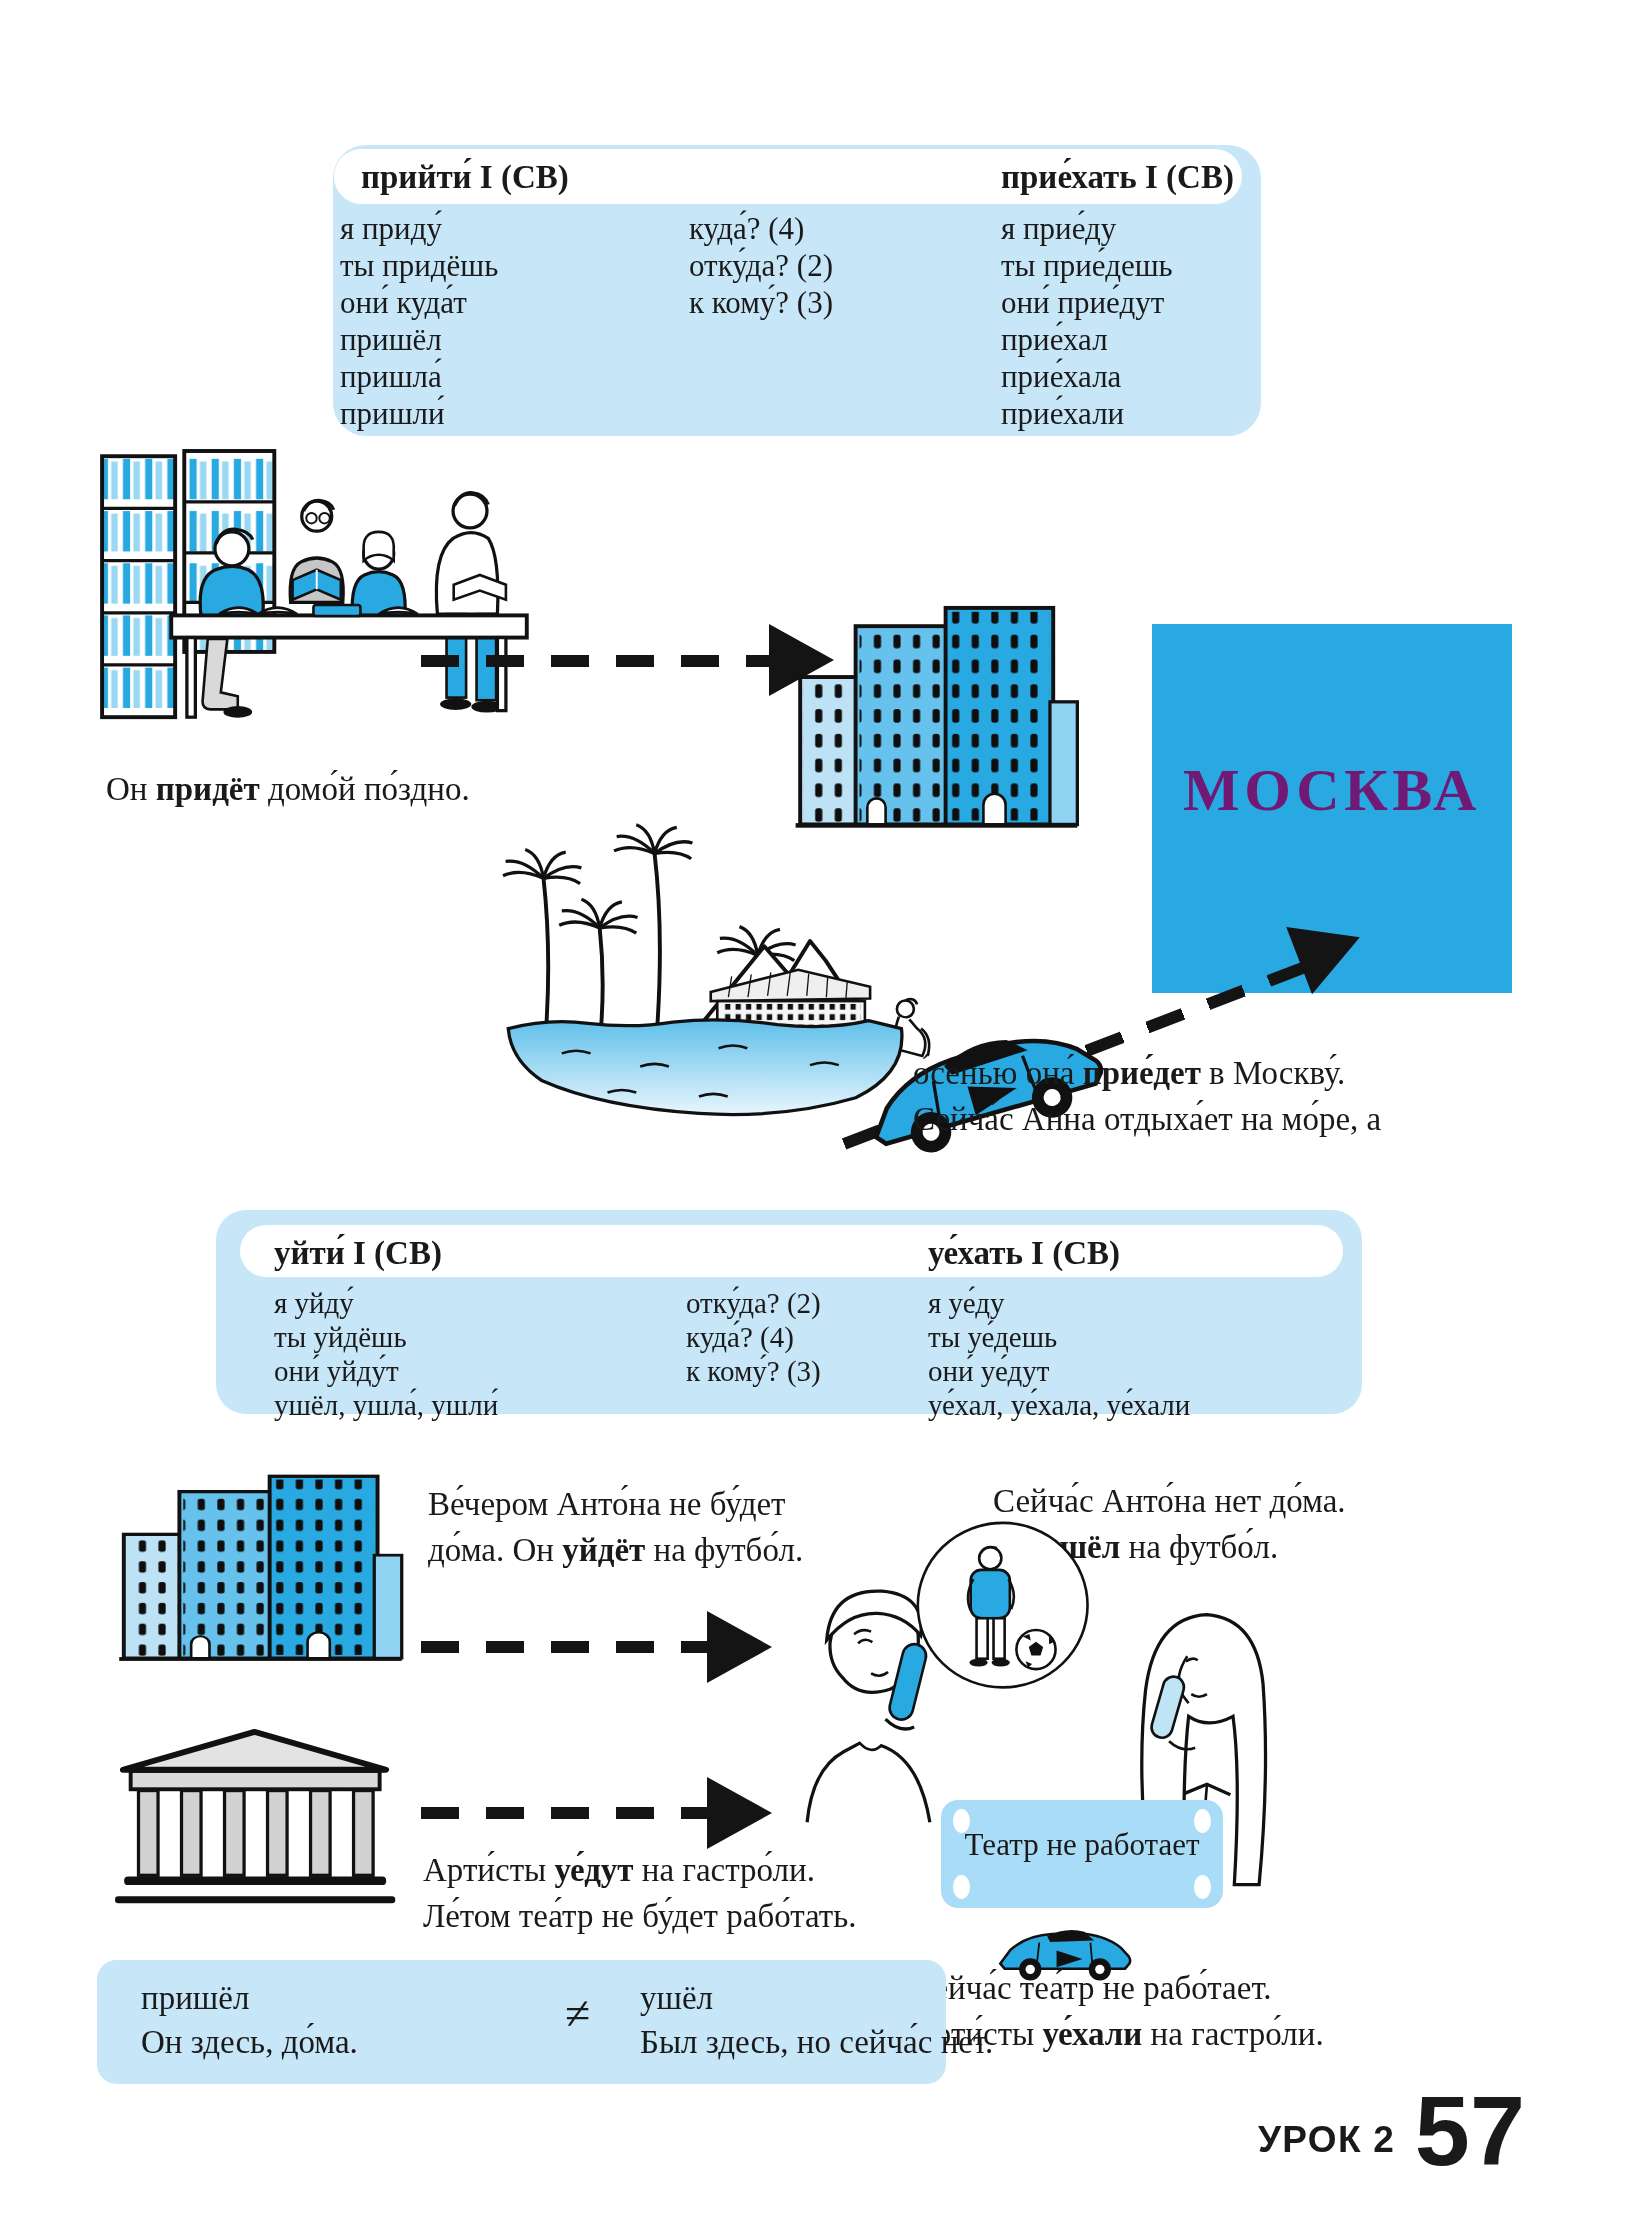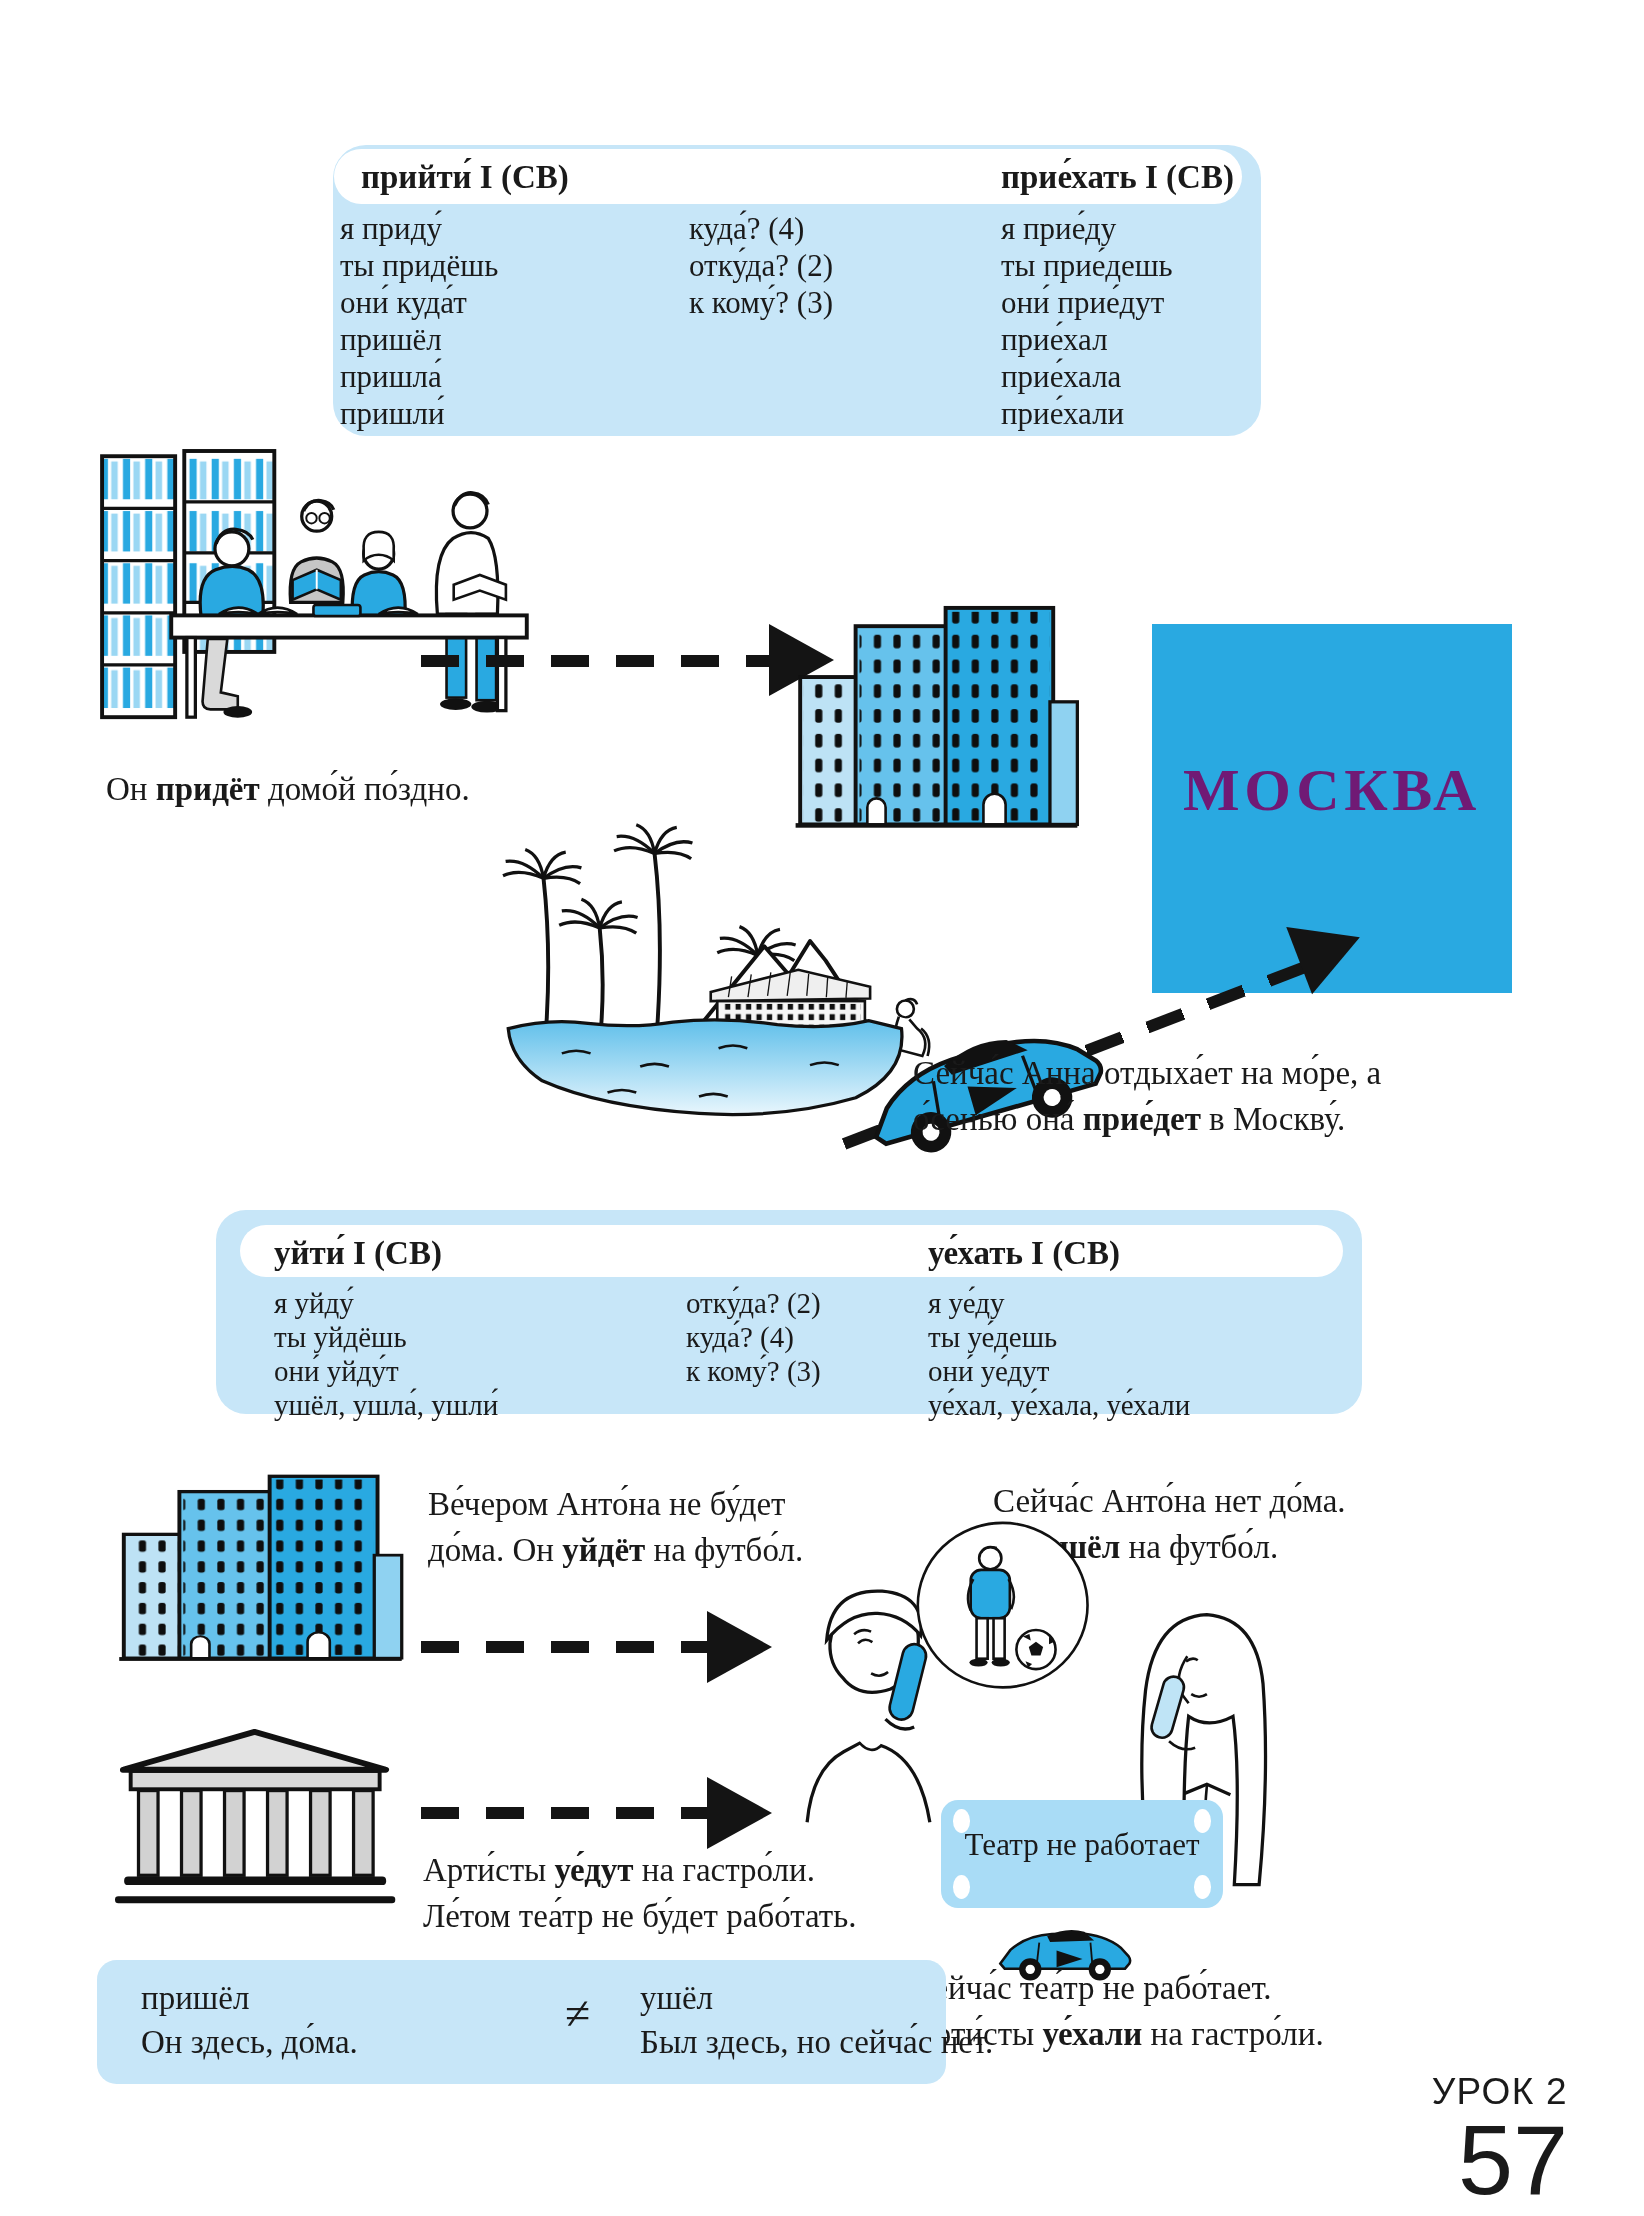--- a/index.html
+++ b/index.html
@@ -19,22 +19,22 @@
   .ahead{position:absolute;width:0;height:0;border-left:65px solid #141414;
          border-top:36px solid transparent;border-bottom:36px solid transparent;}
   .moscow{position:absolute;background:#29A9E1;display:flex;align-items:center;justify-content:center;}
   .moscow span{color:#701a75;font-weight:bold;font-size:60px;letter-spacing:4.6px;transform:translateY(-18.3px);}
   .sign{position:absolute;background:#A9DCF6;border-radius:17px;display:flex;align-items:center;justify-content:center;}
   .sign span{font-size:31px;transform:translateY(-9.1px);}
   .hole{position:absolute;width:17px;height:23.5px;background:#fff;border-radius:50%;}
   .cmp{position:absolute;background:#C7E6F8;border-radius:19.6px;}
   .cmp .w{font-size:33px;line-height:44px;white-space:nowrap;}
   .neq{position:absolute;font-size:46px;}
-  .footer{position:absolute;display:flex;align-items:flex-end;justify-content:flex-start;
-          font-family:"Liberation Sans","DejaVu Sans",sans-serif;font-weight:normal;flex-direction:column;}
+  .footer{position:absolute;display:flex;align-items:flex-end;justify-content:center;
+          font-family:"Liberation Sans","DejaVu Sans",sans-serif;font-weight:bold;}
   .lesson{font-size:37px;letter-spacing:1.3px;margin-bottom:7.8px;}
   .pageno{font-size:99px;line-height:77px;margin-left:19.6px;}
   svg{position:absolute;overflow:visible;}
 </style>
 </head>
 <body>
 
 <div class="page">
 
   <div class="panel" style="left:333px;top:145px;width:928px;height:291px;border-radius:33px;"></div>
@@ -214,24 +214,24 @@
       <line x1="120" y1="70" x2="112" y2="140" stroke="#111" stroke-width="5"></line>
       <line x1="262" y1="70" x2="268" y2="140" stroke="#111" stroke-width="5"></line>
       <circle cx="95" cy="144" r="31" fill="#111"></circle>
         <circle cx="95" cy="144" r="13" fill="#fff"></circle>
       <circle cx="288" cy="144" r="31" fill="#111"></circle>
         <circle cx="288" cy="144" r="13" fill="#fff"></circle>
     </svg>
   </div>
 
   <div class="cap" style="left:913px;top:1050px;">
+    <div>
+      <span>о́сенью она́ </span><b>прие́дет</b><span> в Москву́.</span>
+    </div>
     <div><span>Сейча́с Анна отдыха́ет на мо́ре, а</span></div>
-    <div>
-      <span>о́сенью она́ </span><b>прие́дет</b><span> в Москву́.</span>
-    </div>
   </div>
 
   <div class="panel" style="left:216px;top:1210px;width:1146px;height:204px;border-radius:30px;"></div>
   <div class="pill" style="left:240px;top:1225px;width:1103px;height:52px;border-radius:26px;"></div>
   <div class="hdr" style="left:274px;top:1235px;">уйти́ I (СВ)</div>
   <div class="hdr" style="left:928px;top:1235px;">уе́хать I (СВ)</div>
   <div class="col t2" style="left:274px;top:1286px;">
     <div>я уйду́</div>
     <div>ты уйдёшь</div>
     <div>они́ уйду́т</div>

